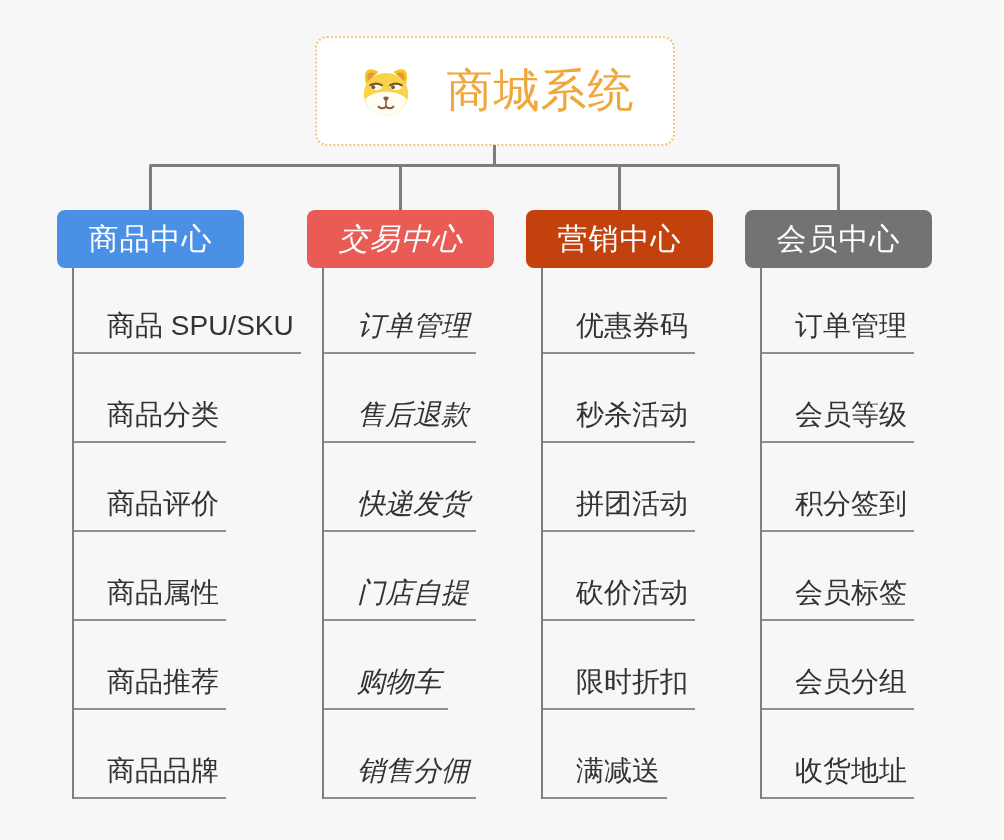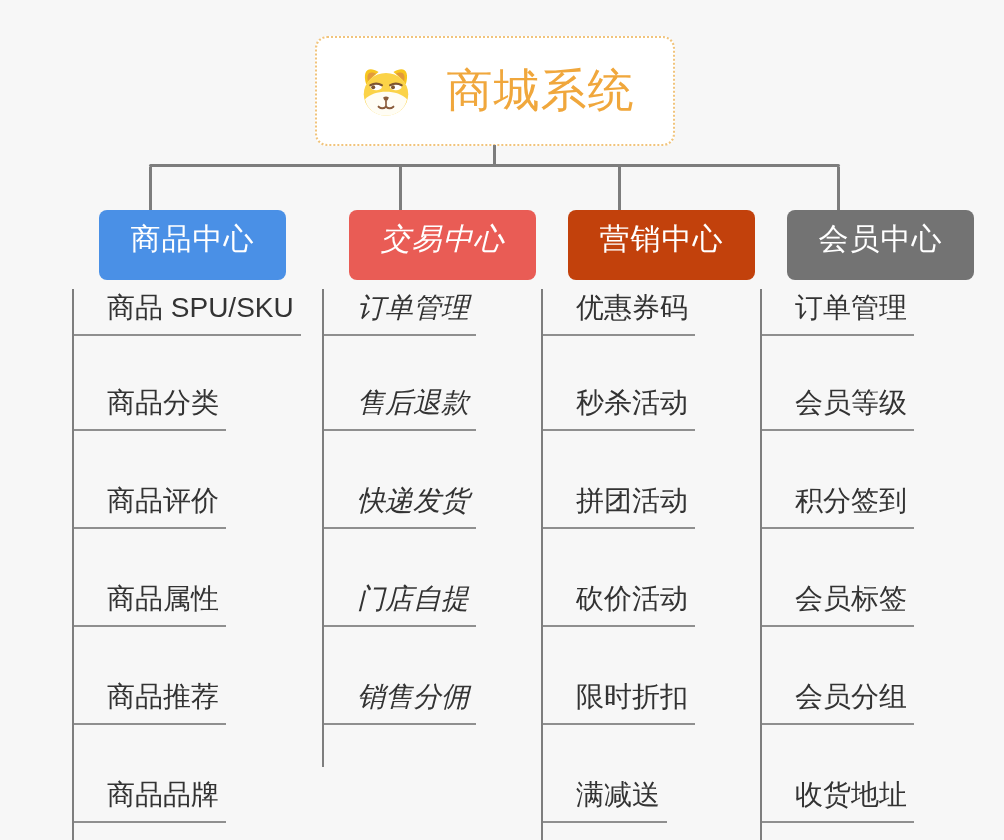--- a/index.html
+++ b/index.html
@@ -40,40 +40,38 @@
   .drop { top: 167px; width: 3px; height: 43px; }
 
   
   .branch { position: absolute; top: 210px; width: 240px; }
   .branch:nth-child(1) { left: 57px; }
   .branch:nth-child(2) { left: 307px; font-style: italic; }
   .branch:nth-child(3) { left: 526px; }
   .branch:nth-child(4) { left: 745px; }
 
   .branch-node {
-    width: 187px; height: 70px;
+    width: 187px; height: 58px;
     border-radius: 8px;
     color: #ffffff;
     font-size: 30px;
     line-height: 58px;
     text-align: center;
     letter-spacing: 1px;
     white-space: nowrap;
     cursor: pointer;
-    margin-left: 42px;
   }
   .items {
     margin-left: 15px;
     border-left: 2px solid #7e7e7e;
   }
   .item {
     height: 89px;
     display: flex;
-    align-items: flex-start;
-    margin-top: 9px;
+    align-items: flex-end;
   }
   .item:first-child { height: 86px; }
   .item-label {
     display: inline-block;
     border-bottom: 2px solid #8f8f8f;
     padding: 0 7px 7px 33px;
     font-size: 28px;
     color: #333333;
     white-space: nowrap;
     cursor: pointer;
@@ -155,20 +153,23 @@
           <div class="item">
             <span class="item-label">售后退款</span>
           </div>
           <div class="item">
             <span class="item-label">快递发货</span>
           </div>
           <div class="item">
             <span class="item-label">门店自提</span>
           </div>
           <div class="item">
+            <span class="item-label">购物车</span>
+          </div>
+          <div class="item">
             <span class="item-label">销售分佣</span>
           </div>
         </div>
       </div>
       <div class="branch">
         <div class="branch-node" style="background: #c2410c;">营销中心</div>
         <div class="items">
           <div class="item">
             <span class="item-label">优惠券码</span>
           </div>

